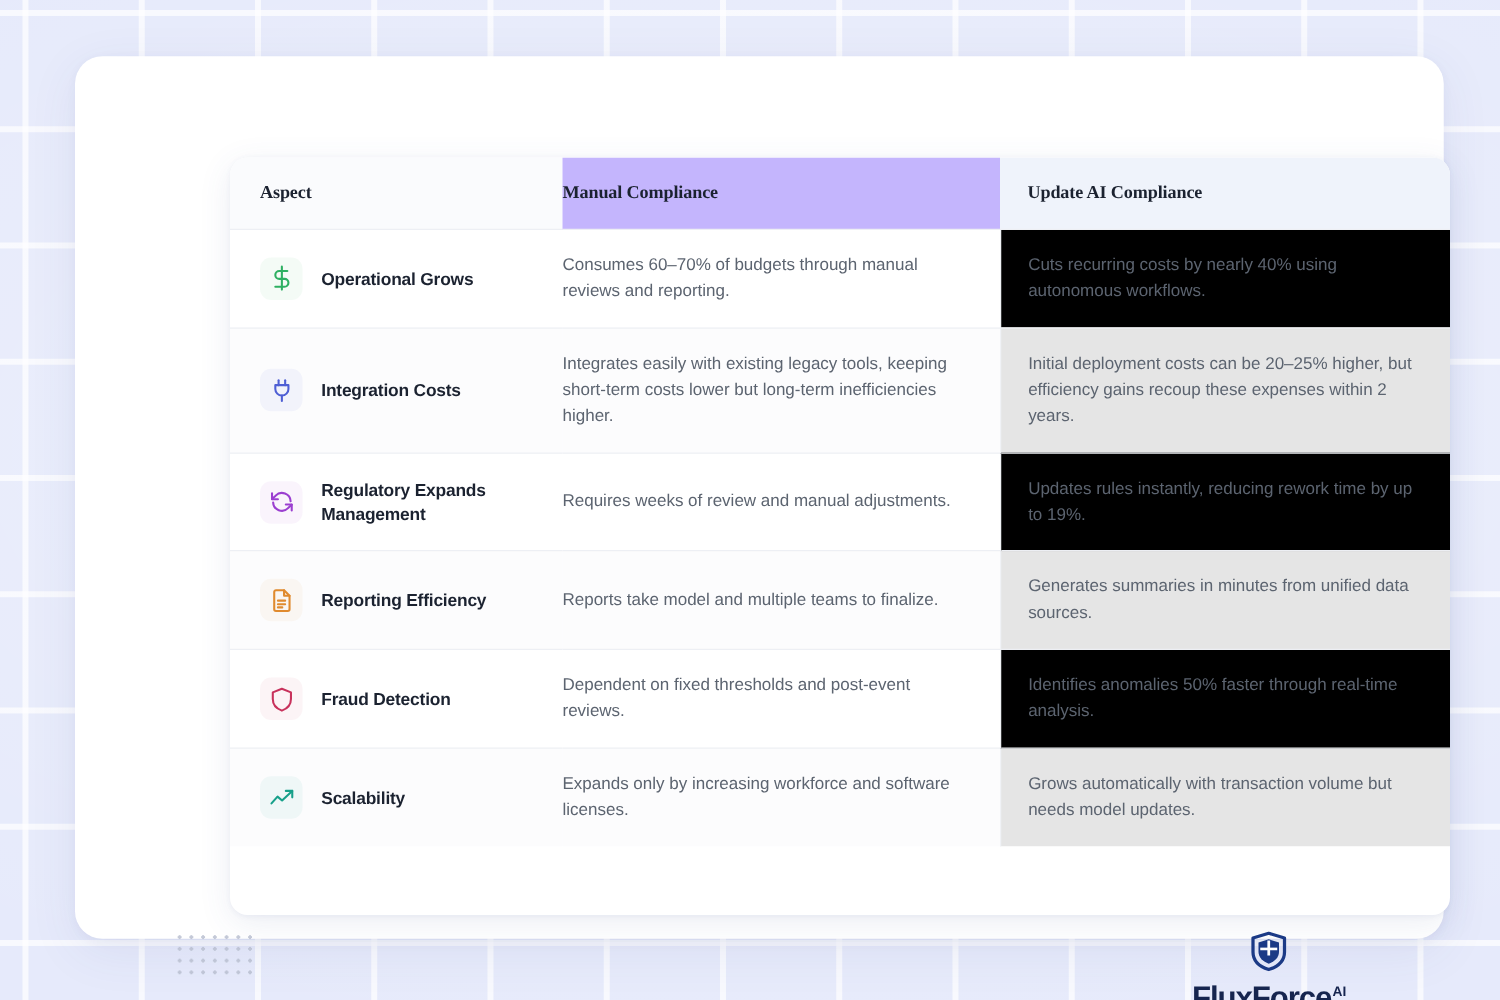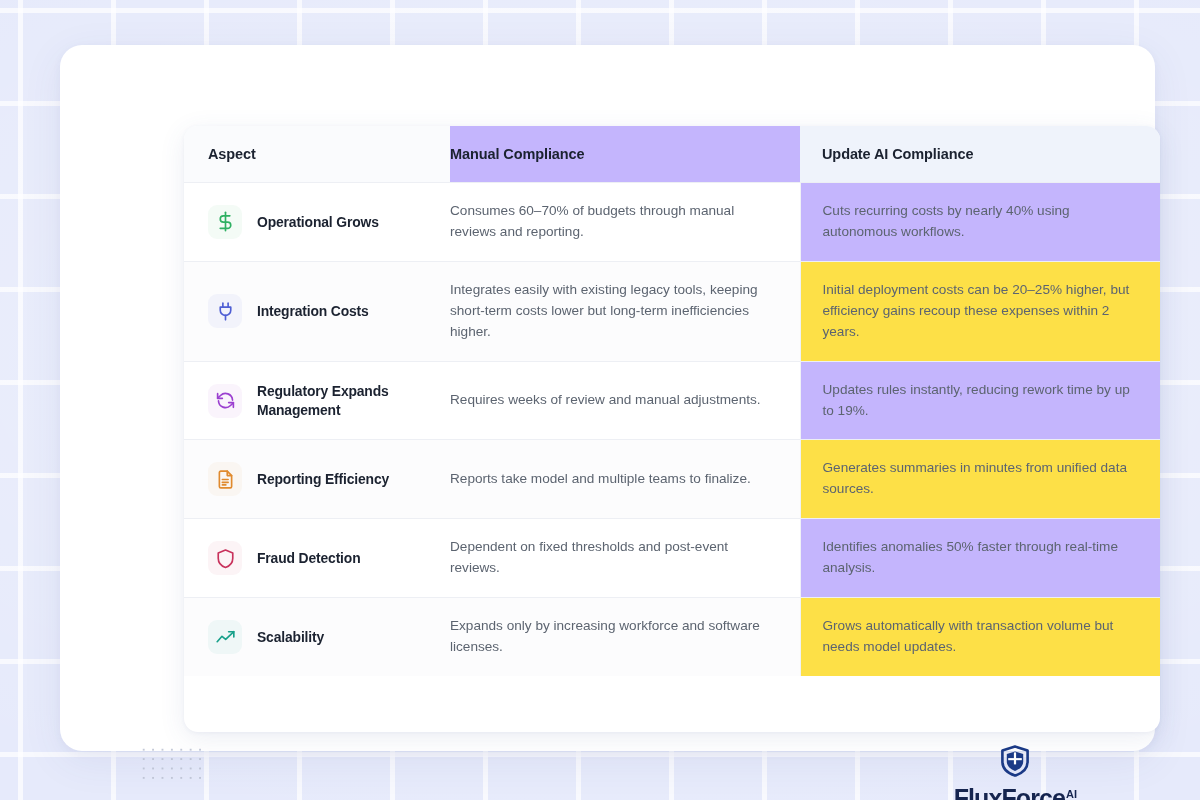--- a/index.html
+++ b/index.html
@@ -74,20 +74,21 @@
   thead th {
     text-align: left;
     font-size: 14.5px;
     font-weight: 700;
     color: #1b2230;
     letter-spacing: -0.1px;
     padding: 20px 24px;
     height: 54px;
     vertical-align: middle;
     background: #fbfcfe;
+    font-family: Liberation Serif, serif;
   }
   thead th.head-aspect  { padding-left: 24px; background: #fafbfd; }
   thead th.head-manual  { padding-left: 0;    background: #c4b5fd; }
   thead th.head-agentic { padding-left: 22px; background: #eff3fb; }
 
   tbody td {
     vertical-align: middle;
     border-top: 1px solid #edeff4;
     font-size: 13.6px;
     line-height: 1.54;
@@ -99,27 +100,27 @@
     padding-left: 24px;
     padding-right: 16px;
   }
   tbody td.cell-manual {
     padding-left: 0;
     padding-right: 34px;
   }
   tbody td.cell-agentic {
     padding-left: 22px;
     padding-right: 26px;
-    background: #c4b5fd;
+    background: #000000;
     border-left: 1px solid #f0f2f6;
   }
 
   tbody tr.row-alt td.cell-aspect,
   tbody tr.row-alt td.cell-manual { background: #fcfcfd; }
-  tbody tr.row-alt td.cell-agentic { background: #fde047; }
+  tbody tr.row-alt td.cell-agentic { background: #e5e5e5; }
 
   
   .aspect-wrap {
     display: flex;
     align-items: center;
     gap: 15px;
   }
   .icon-badge {
     flex: 0 0 auto;
     width: 34px;

